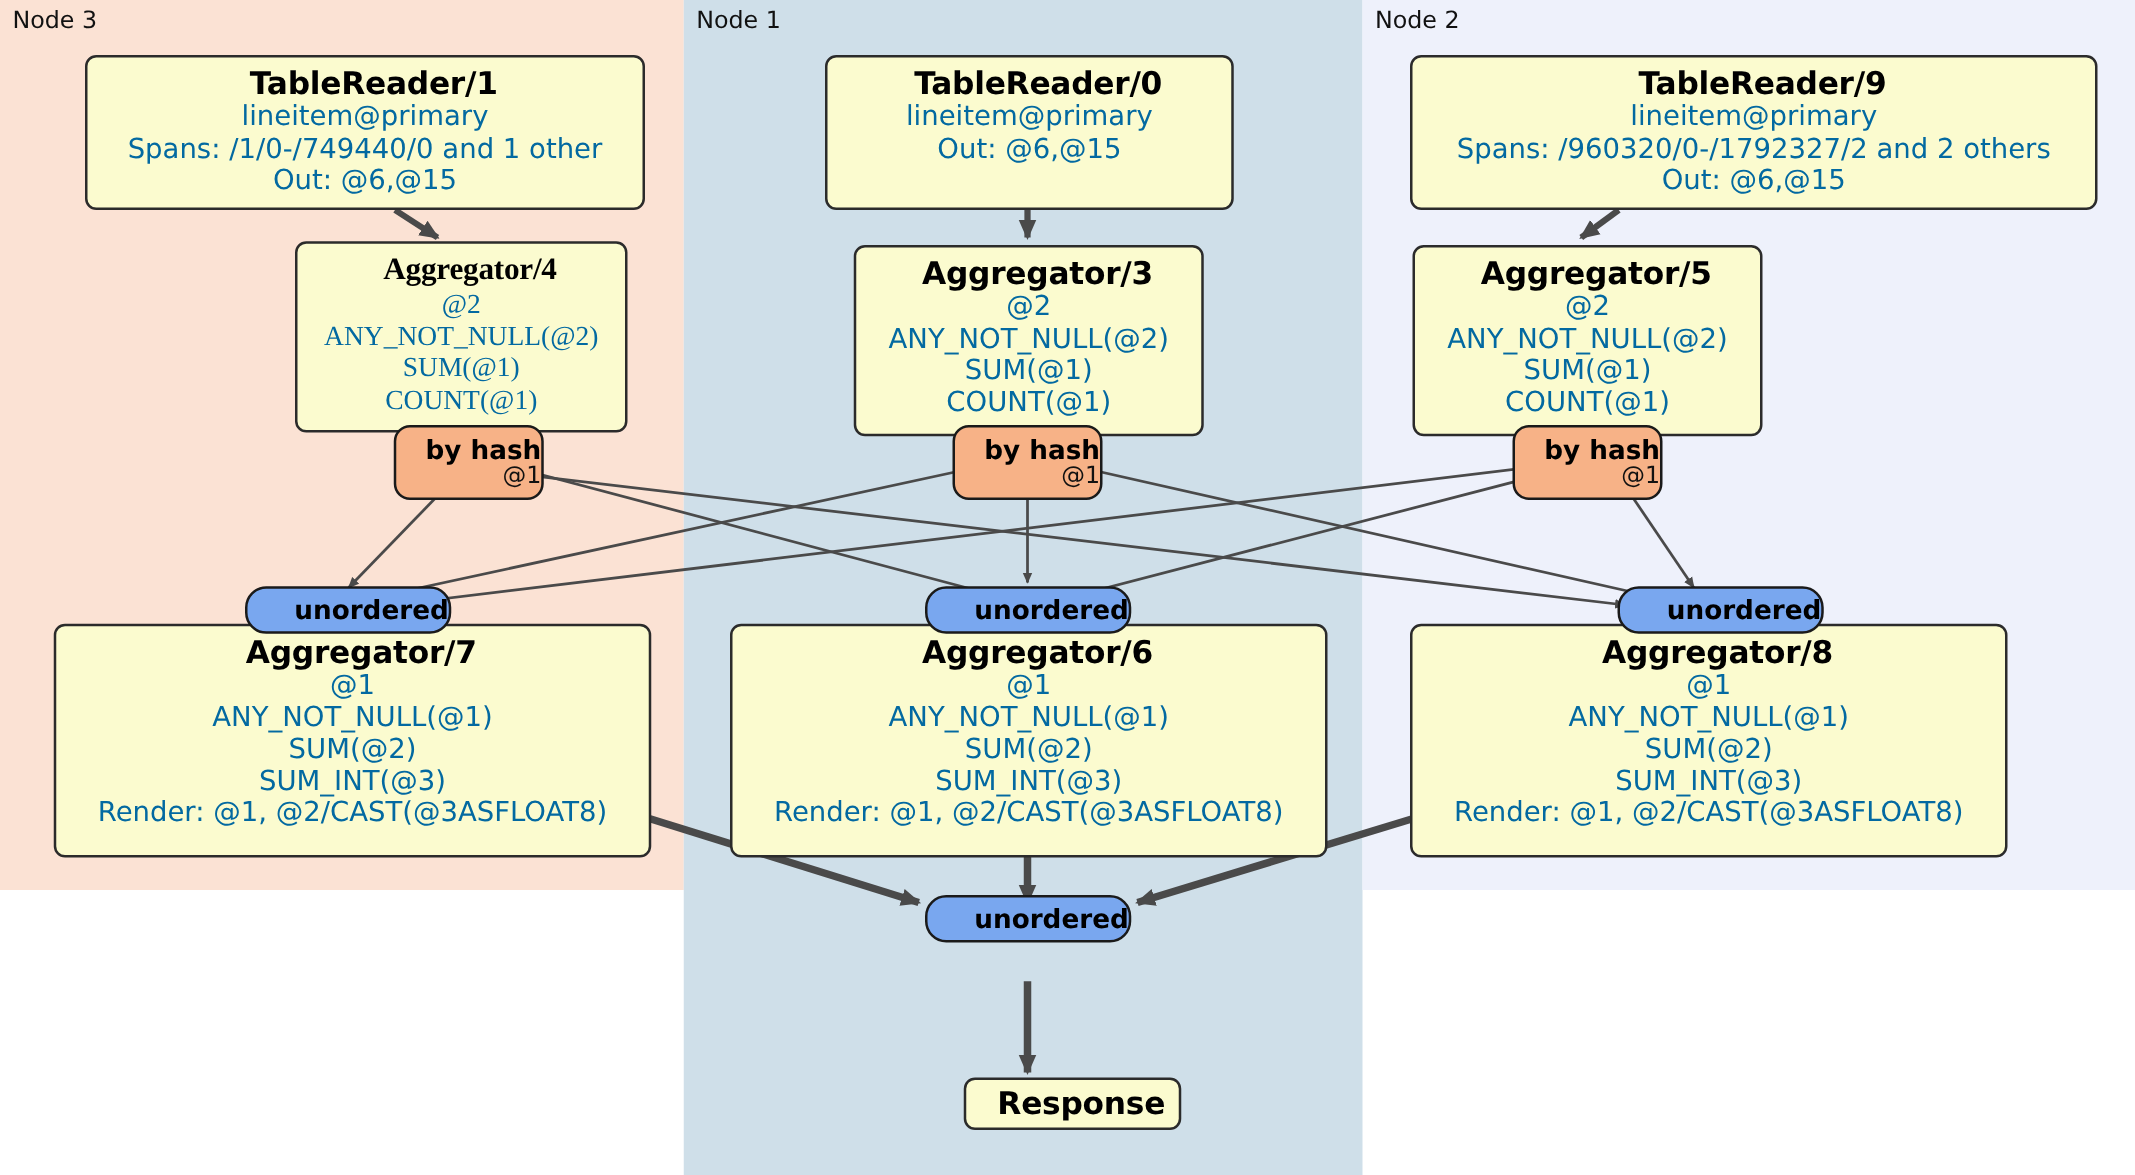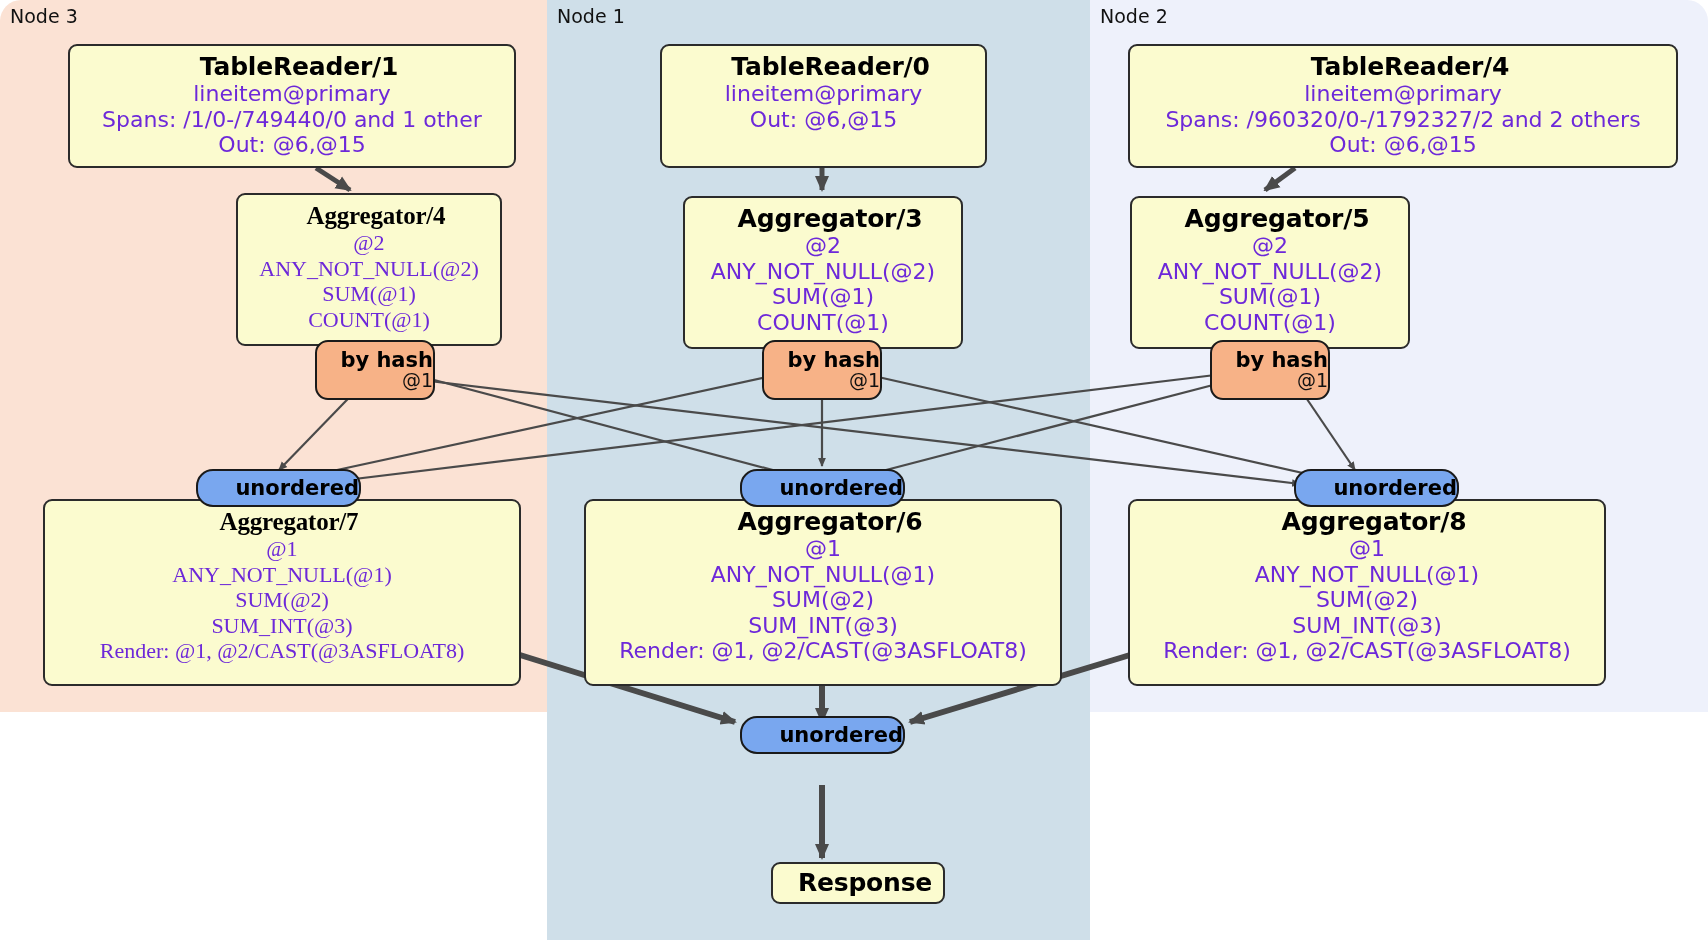--- a/index.html
+++ b/index.html
@@ -9,21 +9,20 @@
   }
   body {
     font-family: "DejaVu Sans", "Liberation Sans", sans-serif;
   }
   #canvas {
     position: relative;
     width: 1708px;
     height: 940px;
     overflow: hidden;
     background: #ffffff;
-    border-radius: 21px;
   }
   .node-region {
     position: absolute;
     box-sizing: border-box;
   }
   .node-region-label {
     position: absolute;
     left: 10px;
     top: 5px;
     font-size: 19px;
@@ -44,21 +43,21 @@
   .proc-title {
     font-size: 25px;
     font-weight: bold;
     color: #000000;
     line-height: 1.16;
     letter-spacing: -0.2px;
     padding-left: 14px;
   }
   .proc-line {
     font-size: 22px;
-    color: #6d28d9;
+    color: #0369a1;
     line-height: 1.16;
     white-space: nowrap;
   }
   .badge {
     position: absolute;
     box-sizing: border-box;
     border: 2px solid #1a1a1a;
     border-radius: 14px;
     text-align: center;
     z-index: 9;
@@ -153,21 +152,21 @@
     <div class="proc-line">Out: @6,@15</div>
   </div>
 
   <div class="proc-box" style="left:660px; top:44px; width:327px; height:124px;">
     <div class="proc-title">TableReader/0</div>
     <div class="proc-line">lineitem@primary</div>
     <div class="proc-line">Out: @6,@15</div>
   </div>
 
   <div class="proc-box" style="left:1128px; top:44px; width:550px; height:124px;">
-    <div class="proc-title">TableReader/4</div>
+    <div class="proc-title">TableReader/9</div>
     <div class="proc-line">lineitem@primary</div>
     <div class="proc-line">Spans: /960320/0-/1792327/2 and 2 others</div>
     <div class="proc-line">Out: @6,@15</div>
   </div>
 
   <div class="proc-box" style="left:236px; top:193px; width:266px; height:153px;font-family:Liberation Serif, serif;">
     <div class="proc-title">Aggregator/4</div>
     <div class="proc-line">@2</div>
     <div class="proc-line">ANY_NOT_NULL(@2)</div>
     <div class="proc-line">SUM(@1)</div>
@@ -210,21 +209,21 @@
   </div>
 
   <div class="badge badge-unordered" style="left:740px; top:469px; width:165px; height:38px;">
     <span class="badge-title">unordered</span>
   </div>
 
   <div class="badge badge-unordered" style="left:1294px; top:469px; width:165px; height:38px;">
     <span class="badge-title">unordered</span>
   </div>
 
-  <div class="proc-box" style="left:43px; top:499px; width:478px; height:187px;font-family:Liberation Serif, serif;">
+  <div class="proc-box" style="left:43px; top:499px; width:478px; height:187px;">
     <div class="proc-title">Aggregator/7</div>
     <div class="proc-line">@1</div>
     <div class="proc-line">ANY_NOT_NULL(@1)</div>
     <div class="proc-line">SUM(@2)</div>
     <div class="proc-line">SUM_INT(@3)</div>
     <div class="proc-line">Render: @1, @2/CAST(@3ASFLOAT8)</div>
   </div>
 
   <div class="proc-box" style="left:584px; top:499px; width:478px; height:187px;">
     <div class="proc-title">Aggregator/6</div>

